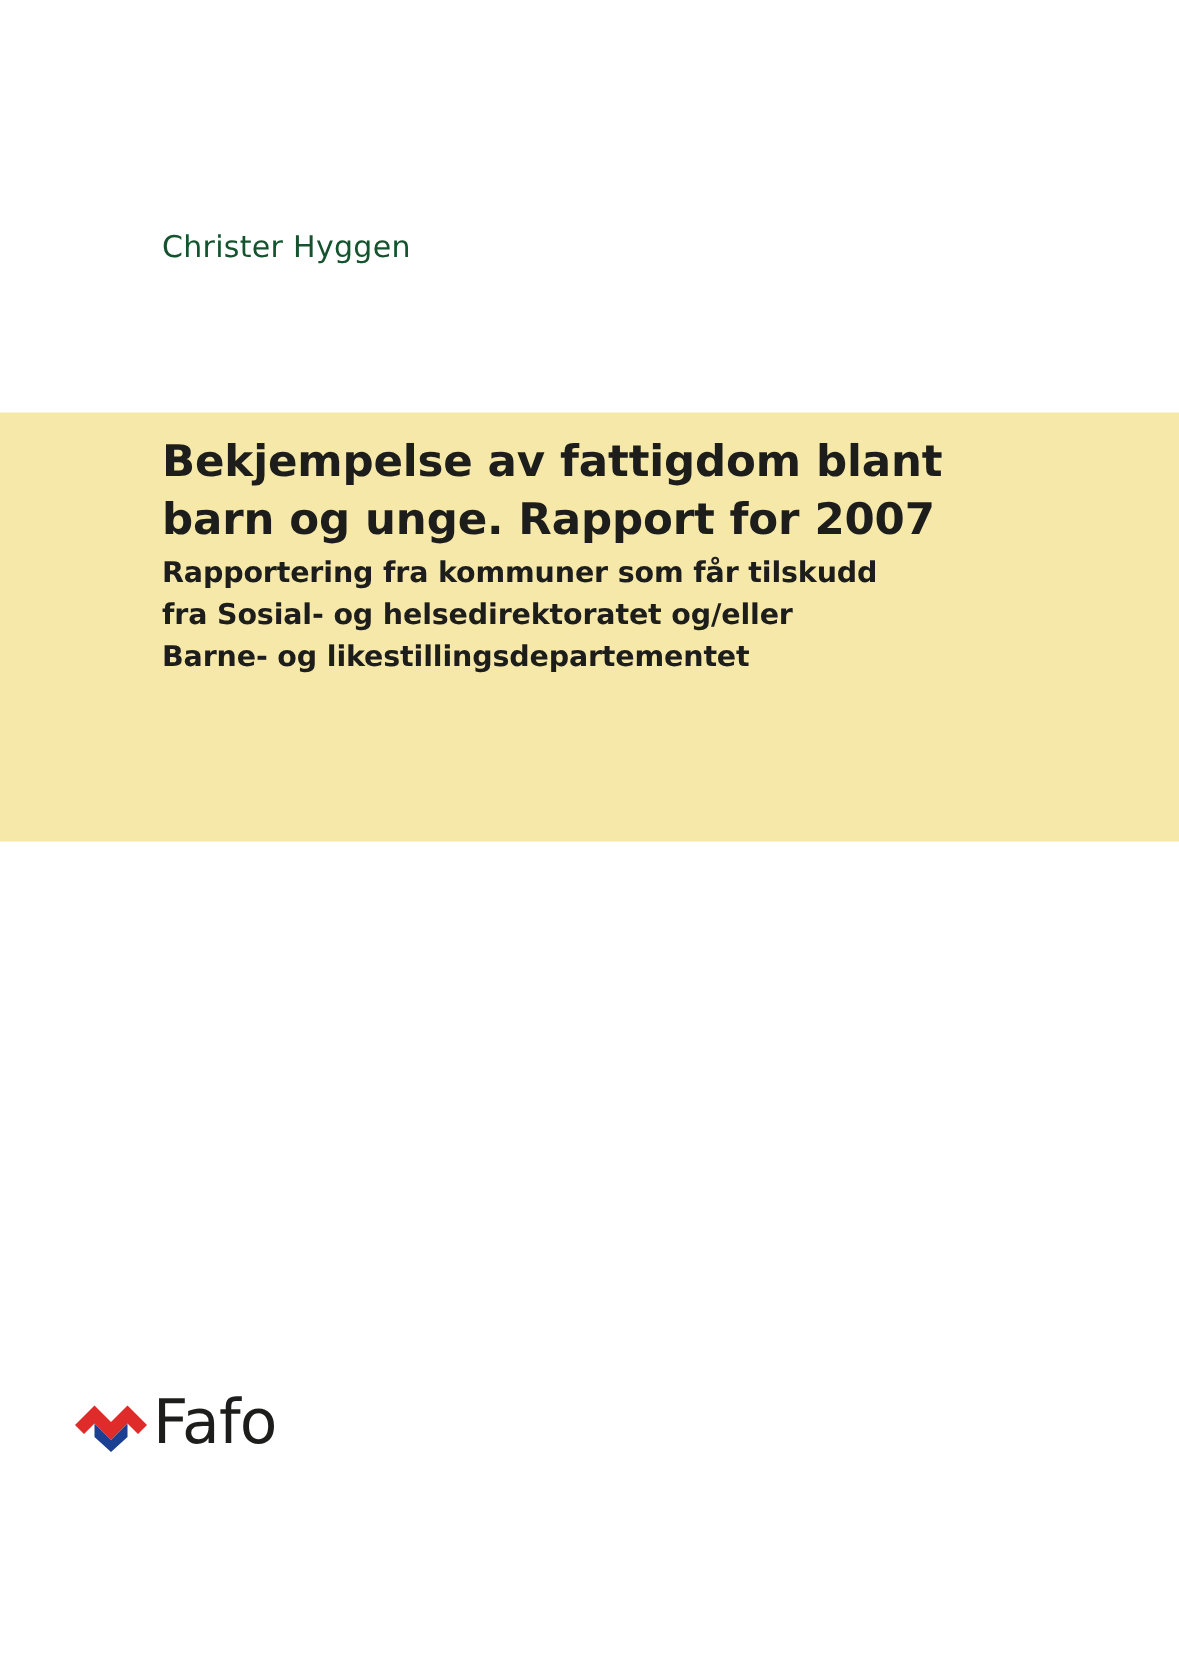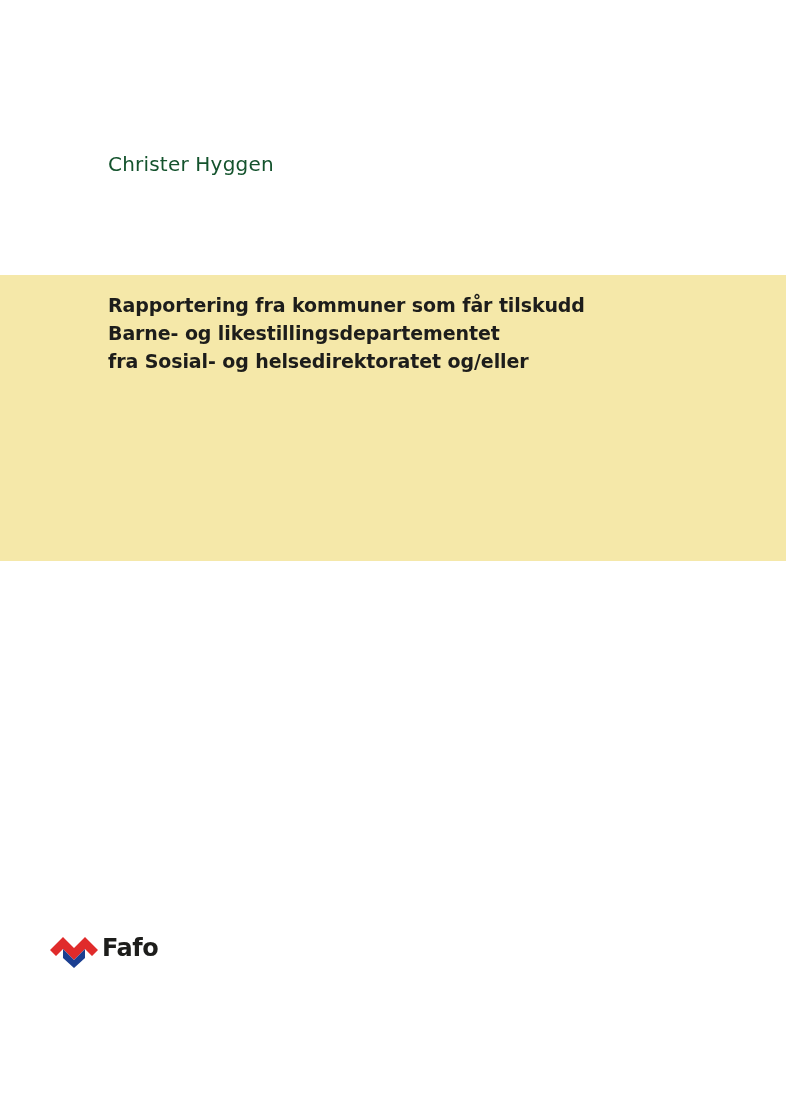--- a/index.html
+++ b/index.html
@@ -72,41 +72,45 @@
     display: flex;
     align-items: center;
     height: 46px;
   }
   .logo-mark {
     width: 52px;
     height: 40px;
     display: block;
   }
   .logo-text {
-    font-size: 24px;
-    font-weight: 700;
+    font-size: 41px;
+    font-weight: 400;
     color: #1d1d1b;
     line-height: 1;
     margin-left: 2px;
     letter-spacing: -0.5px;
   }
 </style>
 </head>
 <body>
 
 <div class="page">
 
   <div class="author">Christer Hyggen</div>
 
   <div class="title-band">
     <div class="title-inner">
+      <div class="main-title">
+        <div>Bekjempelse av fattigdom blant</div>
+        <div>barn og unge. Rapport for 2007</div>
+      </div>
       <div class="subtitle">
         <div>Rapportering fra kommuner som får tilskudd</div>
+        <div>fra Sosial- og helsedirektoratet og/eller</div>
         <div>Barne- og likestillingsdepartementet</div>
-        <div>fra Sosial- og helsedirektoratet og/eller</div>
       </div>
     </div>
   </div>
 
   <div class="logo-block">
     <svg class="logo-mark" viewBox="0 0 52 40" aria-hidden="true">
       <polygon points="2,22 15,9 26,20 37,9 50,22 44,28 37,21 26,32 15,21 8,28" fill="#e02b2b"></polygon>
       <polygon points="15,21 26,32 37,21 37,30 26,40 15,30" fill="#1b3f91"></polygon>
     </svg>
     <span class="logo-text">Fafo</span>

